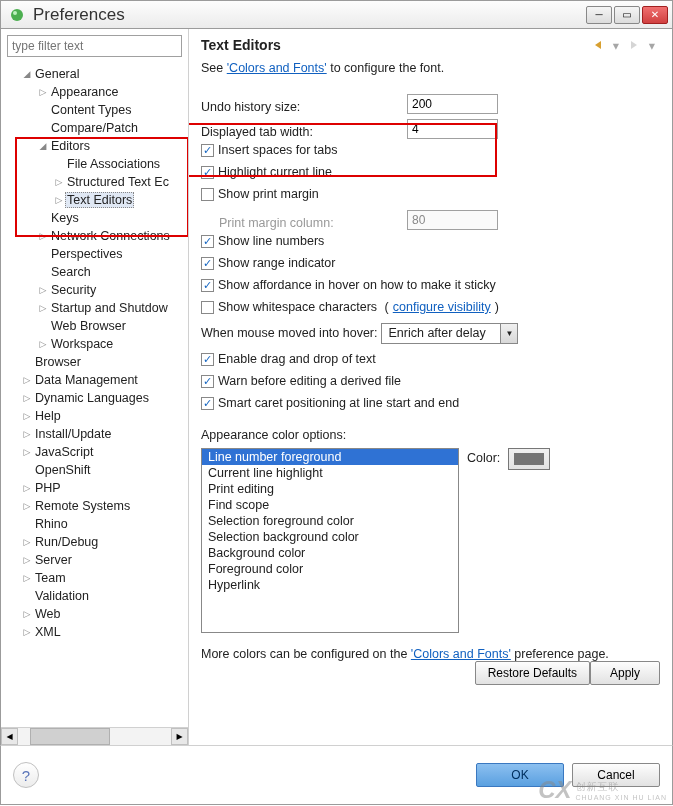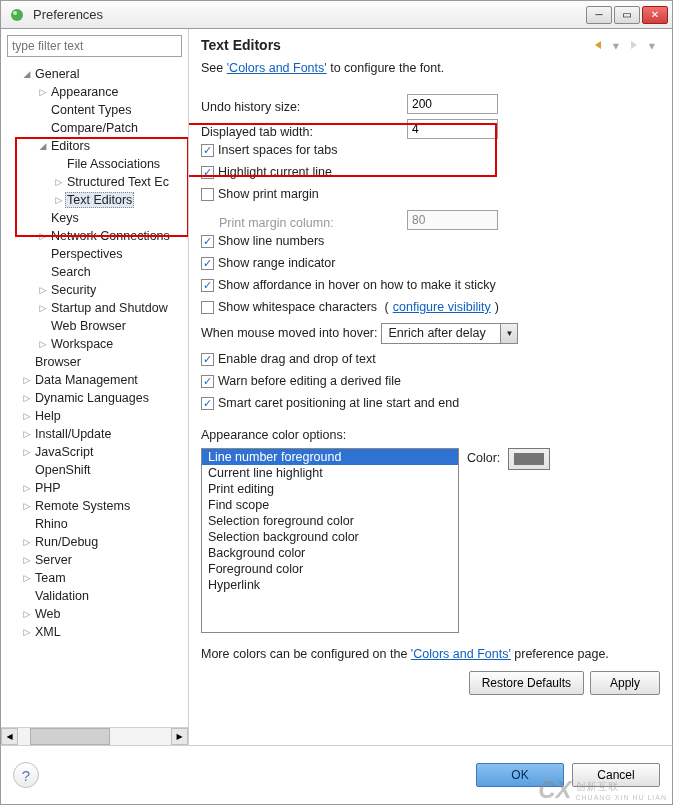--- a/index.html
+++ b/index.html
@@ -1,19 +1,19 @@
 <!DOCTYPE html>
 <html><head>
 <meta charset="utf-8">
 <style>
   * { box-sizing: border-box; font-family: "Segoe UI", Arial, sans-serif; }
   body { margin:0; background:#fff; width:673px; height:806px; position:relative; overflow:hidden; }
   .titlebar { height:29px; background:linear-gradient(#fdfdfd,#ebebeb); border:1px solid #9b9b9b; display:flex; align-items:center; padding:0 4px; }
   .titlebar .icon { width:16px; height:16px; margin:0 4px; display:inline-flex; }
-  .titlebar .title { font-size:13px; color:#333; margin-left:4px; flex:1; }
+  .titlebar .title { font-size:17px; color:#333; margin-left:4px; flex:1; }
   .win-btns { display:flex; gap:2px; }
   .win-btn { width:26px; height:18px; border:1px solid #888; background:linear-gradient(#f5f5f5,#dcdcdc); display:flex; align-items:center; justify-content:center; font-size:10px; border-radius:2px; }
   .win-btn.close { background:linear-gradient(#f07070,#d04040); border-color:#a02020; color:#fff; }
   .container { display:flex; height:716px; border-left:1px solid #9b9b9b; border-right:1px solid #9b9b9b; }
   .sidebar { width:188px; border-right:1px solid #d0d0d0; display:flex; flex-direction:column; overflow:hidden; }
   .filter { margin:6px; }
   .filter input { width:100%; font-size:12px; padding:3px 4px; color:#999; border:1px solid #a0a0a0; }
   .tree-wrap { flex:1; overflow:hidden; position:relative; }
   .tree { font-size:12.5px; color:#222; padding:2px 0 2px 0; white-space:nowrap; }
   .tree-row { display:flex; align-items:center; height:18px; padding-left:4px; }
@@ -44,21 +44,21 @@
   .chk.checked::before { content:"✓"; font-size:11px; color:#1565c0; line-height:1; }
   .sel-wrap { display:inline-flex; border:1px solid #888; height:21px; }
   .sel-wrap .seltxt { padding:2px 6px; width:118px; }
   .sel-wrap .selbtn { width:17px; background:linear-gradient(#f0f0f0,#d8d8d8); border-left:1px solid #888; display:flex; align-items:center; justify-content:center; font-size:8px; }
   .opts-row { display:flex; align-items:flex-start; gap:8px; margin-top:6px; }
   .listbox { width:258px; height:185px; border:1px solid #888; font-size:12.5px; overflow:hidden; }
   .listbox .opt { padding:1px 6px; }
   .listbox .opt.sel { background:#2f72d4; color:#fff; }
   .color-swatch { width:42px; height:22px; border:1px solid #777; background:linear-gradient(#f0f0f0,#e2e2e2); display:flex; align-items:center; justify-content:center; }
   .color-swatch .inner { width:30px; height:12px; background:#747474; }
-  .btn-row { display:flex; justify-content:flex-end; gap:6px; margin-top:10px; }
+  .btn-row { display:flex; justify-content:flex-end; }
   .btn { height:24px; padding:0 12px; border:1px solid #888; background:linear-gradient(#fdfdfd,#e2e2e2); font-size:12px; border-radius:2px; display:flex; align-items:center; }
   .bottombar { height:60px; border:1px solid #9b9b9b; border-top:1px solid #d0d0d0; display:flex; align-items:center; padding:0 12px; gap:8px; }
   .help { width:26px; height:26px; border:1px solid #c0c0c0; border-radius:13px; display:flex; align-items:center; justify-content:center; color:#5a74b8; font-size:15px; background:linear-gradient(#fff,#ececec); }
   .spacer { flex:1; }
   .btn.primary { background:linear-gradient(#8cc0f0,#5aa0e0); border-color:#3a78c0; color:#003060; width:88px; justify-content:center; }
   .watermark { position:absolute; right:6px; bottom:4px; opacity:.5; display:flex; align-items:center; gap:4px; }
   .watermark .tiny { font-size:7px; color:#888; letter-spacing:1px; }
   .cx { font-size:24px; font-weight:bold; color:#888; font-style:italic; line-height:1; }
 </style>
 </head>

